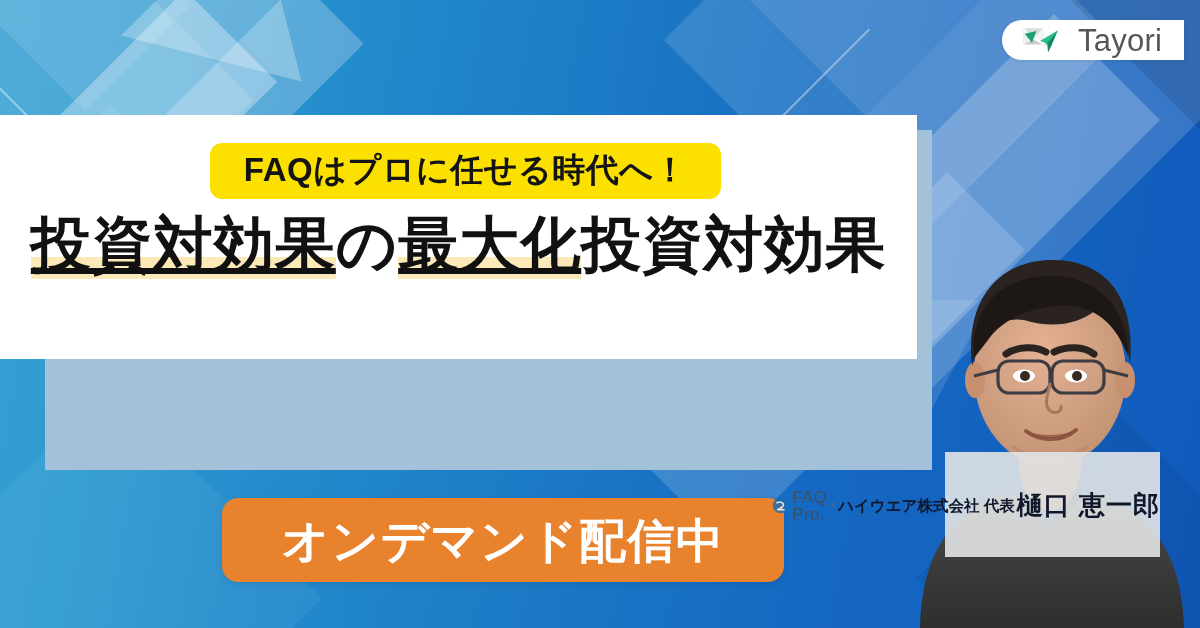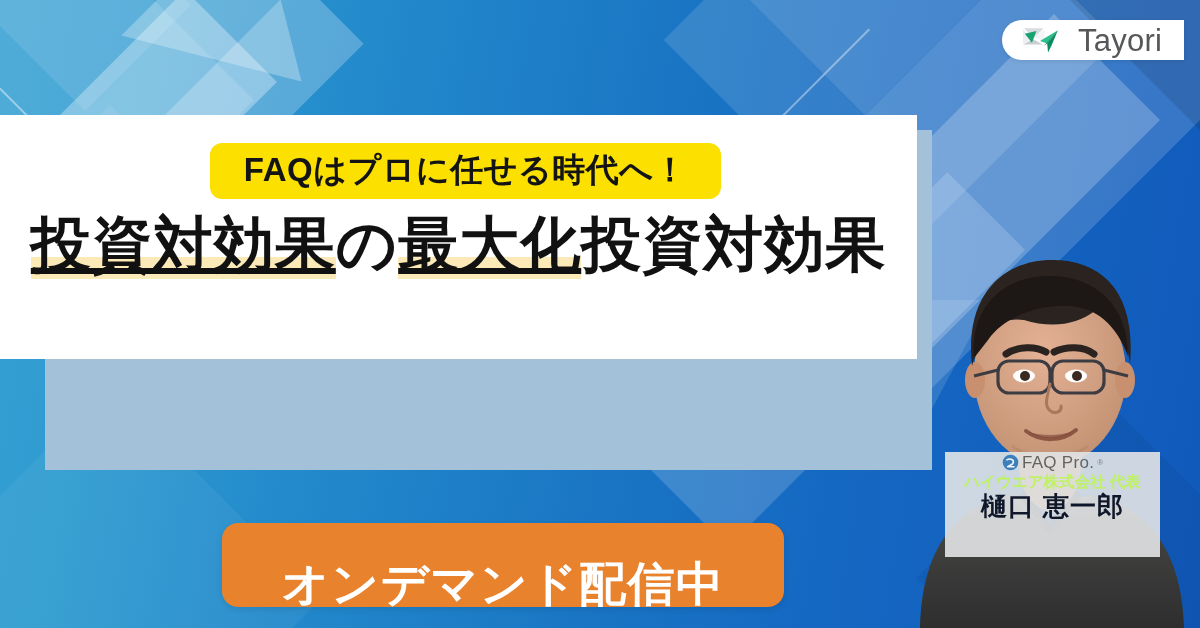--- a/index.html
+++ b/index.html
@@ -234,25 +234,24 @@
   
   .cta {
     position: absolute;
     left: 222px;
     top: 498px;
     width: 562px;
     height: 84px;
     background: #e8822c;
     border-radius: 16px;
     display: flex;
-    align-items: flex-end;
+    align-items: center;
     justify-content: center;
     z-index: 5;
     box-shadow: 0 2px 6px rgba(0,0,0,0.10);
-    margin-top: 25px;
   }
   .cta-text {
     color: #ffffff;
     font-size: 47px;
     font-weight: 700;
     letter-spacing: 1.5px;
     line-height: 1;
     white-space: nowrap;
   }
 
@@ -271,23 +270,22 @@
   
   .plate {
     position: absolute;
     left: 945px;
     top: 452px;
     width: 215px;
     height: 105px;
     background: rgba(226,228,229,0.90);
     z-index: 6;
     display: flex;
-    flex-direction: column;
     align-items: center;
-    justify-content: flex-start;
+    justify-content: flex-end;
     gap: 2px;
     padding-top: 2px;
     box-sizing: border-box;
   }
   .plate-logo {
     display: flex;
     align-items: center;
     gap: 3px;
     opacity: 0.82;
   }
@@ -296,21 +294,21 @@
     font-size: 17px;
     color: #4a4a4a;
     font-weight: 500;
     line-height: 1;
     letter-spacing: 0.3px;
   }
   .plate-logo-tm { font-size: 8px; color: #6b6b6b; line-height: 1; }
   .plate-company {
     font-size: 15.5px;
     font-weight: 700;
-    color: #bef264;
+    color: #0f172a;
     line-height: 1.1;
     white-space: nowrap;
   }
   .plate-name {
     font-size: 26px;
     font-weight: 700;
     color: #0f172a;
     line-height: 1.1;
     letter-spacing: 1px;
     white-space: nowrap;

